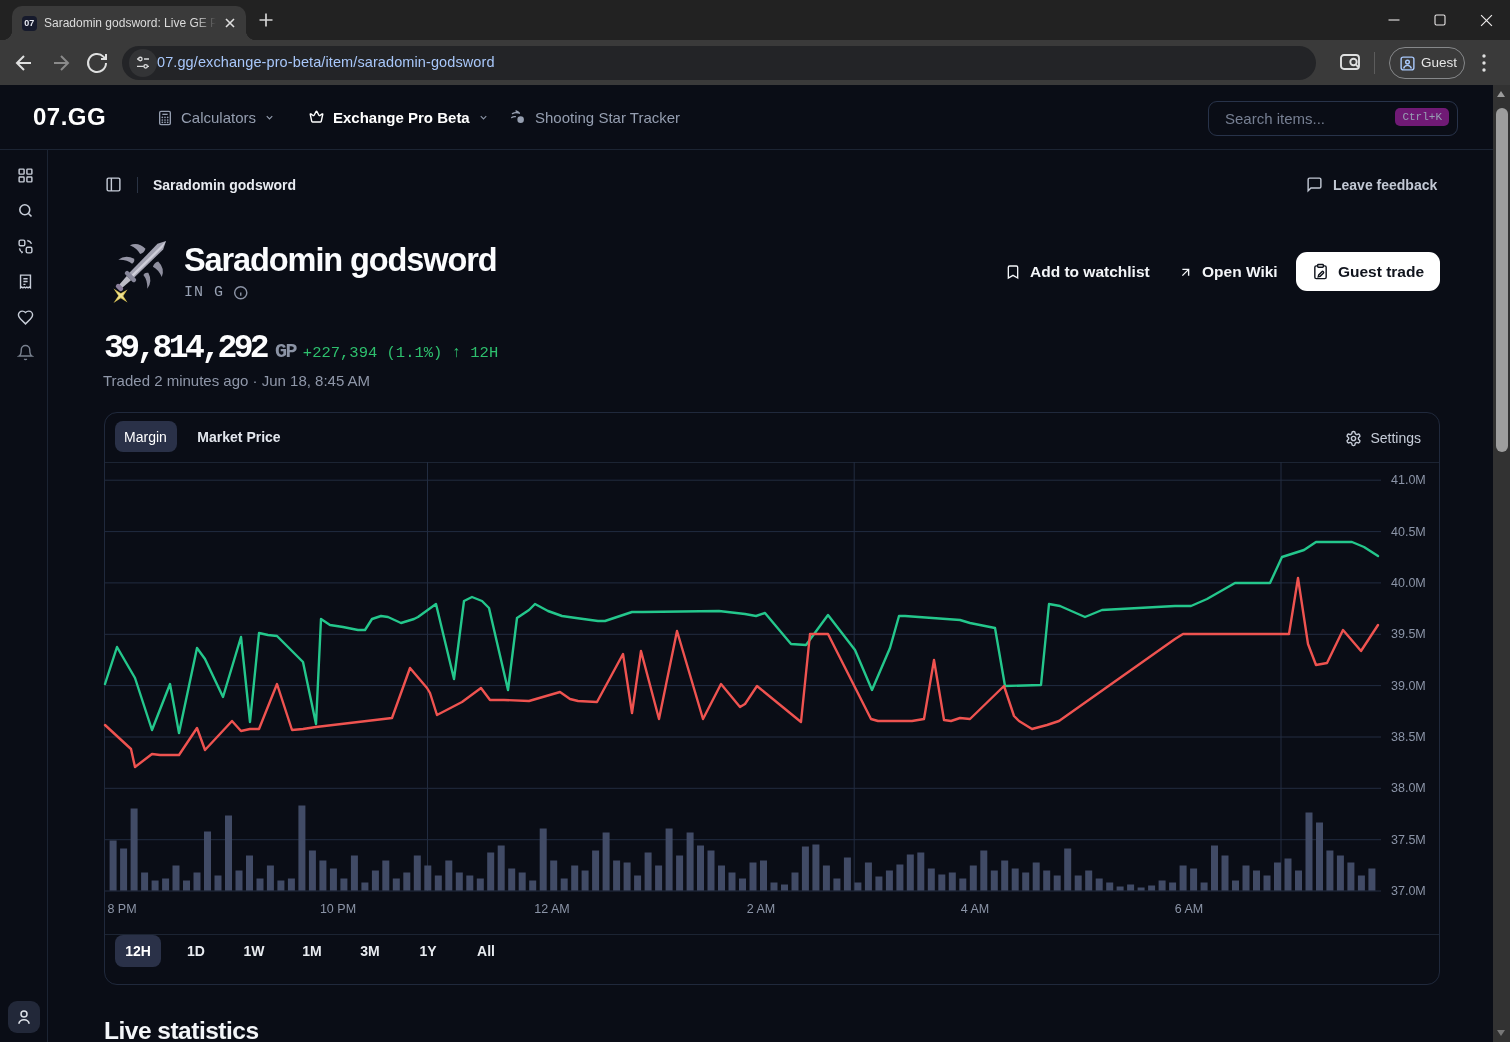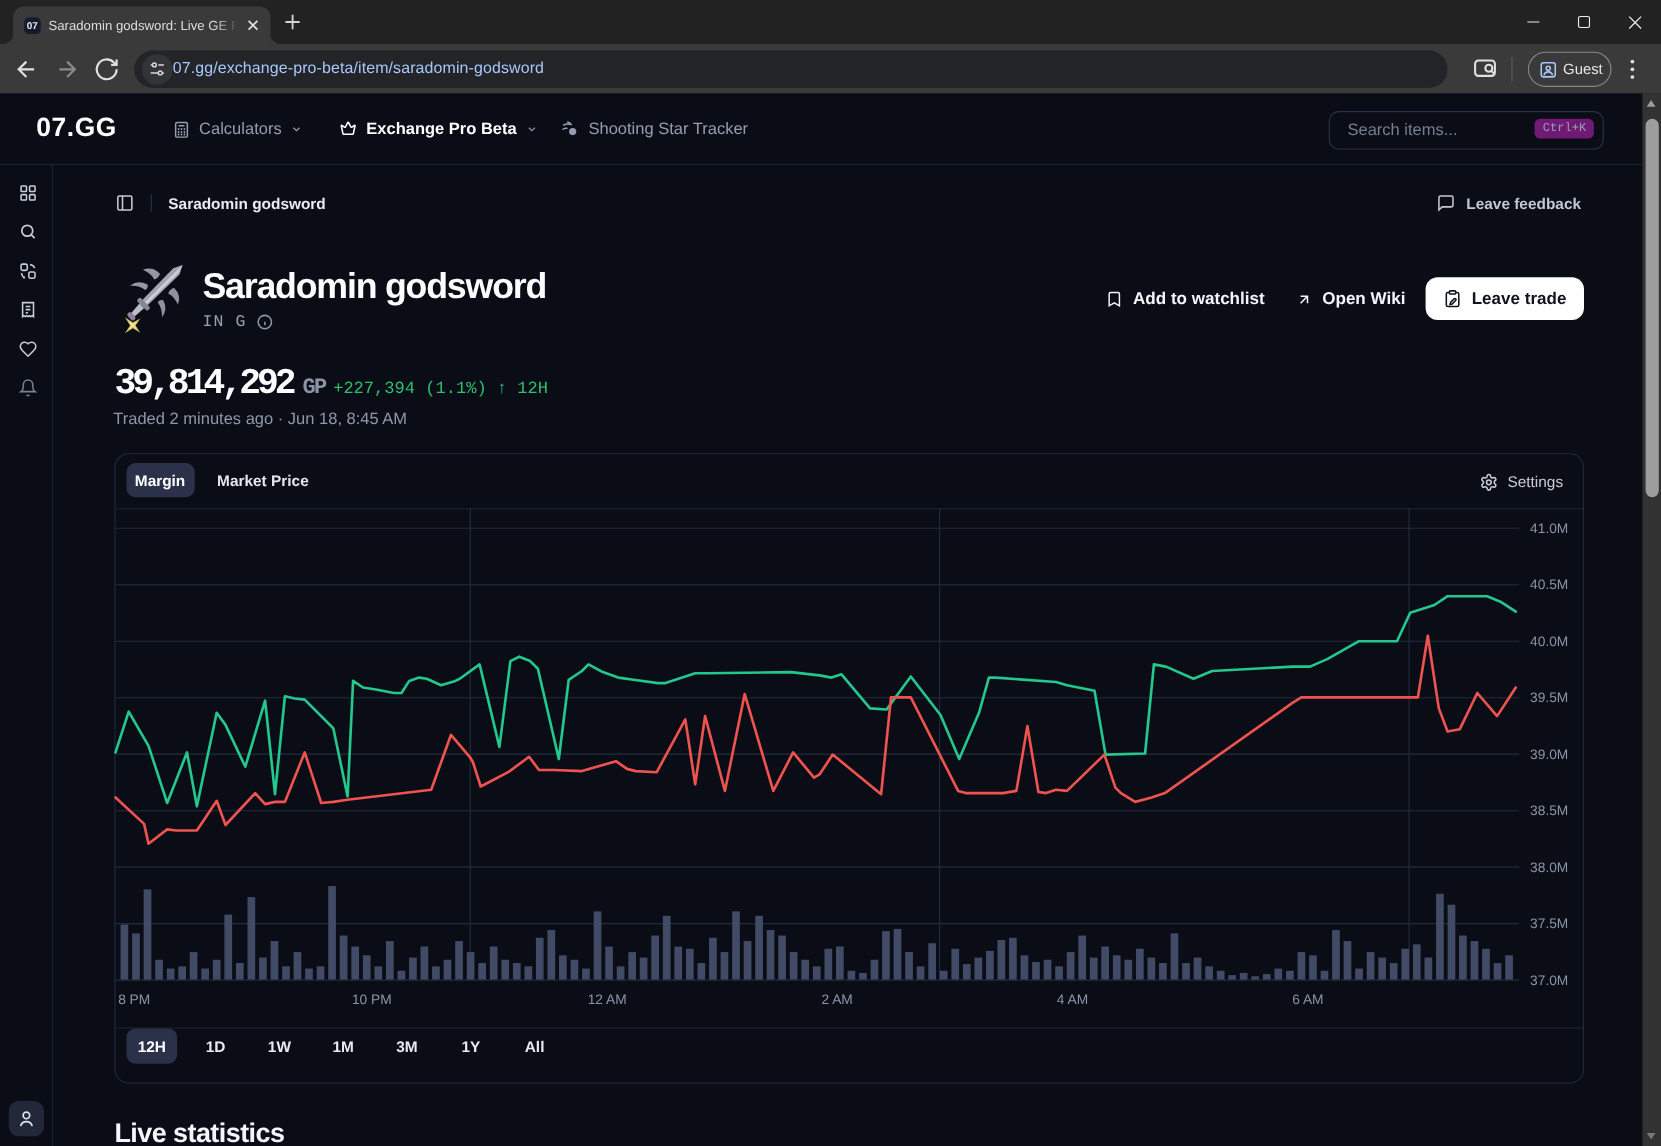--- a/index.html
+++ b/index.html
@@ -44,21 +44,21 @@
 #rectrade{background:#fff;color:#10141d;border-radius:11px;height:39px}
 
 #price{position:absolute;left:104px;top:245px;display:flex;align-items:baseline}
 #pricenum{font-family:"Liberation Mono",monospace;font-weight:bold;font-size:33px;color:#fdfdfe;letter-spacing:-3.6px}
 #pricegp{font-family:"Liberation Mono",monospace;font-weight:bold;font-size:20px;color:#8b93a5;margin-left:9px;letter-spacing:-1.6px}
 #pricechg{font-family:"Liberation Mono",monospace;font-size:15.5px;color:#2ec06e;margin-left:7px;letter-spacing:0px}
 #traded{position:absolute;left:103px;top:287px;font-size:15px;color:#8f97a9}
 
 #card{position:absolute;left:104px;top:327px;width:1336px;height:573px;border:1px solid #20293c;border-radius:13px}
 #cardhead{position:absolute;left:0;top:0;width:100%;height:50px;border-bottom:1px solid #1c2433}
-#tabmargin{position:absolute;left:9.5px;top:8px;width:62px;height:31px;background:#2a3148;border-radius:8px;color:#fff;font-size:14px;font-weight:bold;display:flex;align-items:center;justify-content:center}
+#tabmargin{position:absolute;left:9.5px;top:8px;width:62px;height:31px;background:#2a3148;border-radius:8px;color:#fff;font-size:14px;font-weight:normal;display:flex;align-items:center;justify-content:center}
 #tabmarket{position:absolute;left:75px;top:8px;width:118px;height:31px;color:#e3e7ee;font-size:14px;font-weight:bold;display:flex;align-items:center;justify-content:center}
 #settings{position:absolute;right:18px;top:0;height:50px;display:flex;align-items:center;gap:8px;color:#c6ccd8;font-size:14px}
 #cardfoot{position:absolute;left:0;top:521px;width:100%;height:52px;border-top:1px solid #1c2433;display:flex;align-items:flex-start;padding-left:10px;gap:12px}
 .rbtn{min-width:46px;height:32px;border-radius:8px;display:flex;align-items:center;justify-content:center;color:#e8ebf0;font-size:14px;font-weight:bold;padding:0 10px}
 .rbtn.on{background:#2a3148;color:#fff}
 #livestat{position:absolute;left:104px;top:932px;font-size:24.5px;font-weight:bold;color:#f4f6f9;letter-spacing:-.5px}
 </style></head>
 <body>
 
 <div id="frame">
@@ -257,21 +257,21 @@
         <path d="M7 7h10v10M7 17 17 7"></path>
       </svg>
     <span>Open Wiki</span>
   </div>
   <div class="hbtn" id="rectrade" style="left:1296px;width:144px;gap:9px;justify-content:center">
     <svg width="17" height="17" viewBox="0 0 24 24" fill="none" stroke="currentColor" stroke-width="2">
         <rect x="8" y="2" width="8" height="4" rx="1"></rect>
         <path d="M16 4h2a2 2 0 0 1 2 2v14a2 2 0 0 1-2 2H6a2 2 0 0 1-2-2V6a2 2 0 0 1 2-2h2"></path>
         <path d="M14 12.3a1.4 1.4 0 0 1 2 2L11.5 18.8l-2.7.7.7-2.7Z"></path>
       </svg>
-    <span>Leave trade</span>
+    <span>Guest trade</span>
   </div>
   <div id="price">
     <span id="pricenum">39,814,292</span>
       <span id="pricegp">GP</span>
     <span id="pricechg">+227,394 (1.1%) ↑ 12H</span>
   </div>
   <div id="traded">Traded 2 minutes ago · Jun 18, 8:45 AM</div>
   <div id="card">
     <div id="cardhead">
       <div id="tabmargin">Margin</div>

